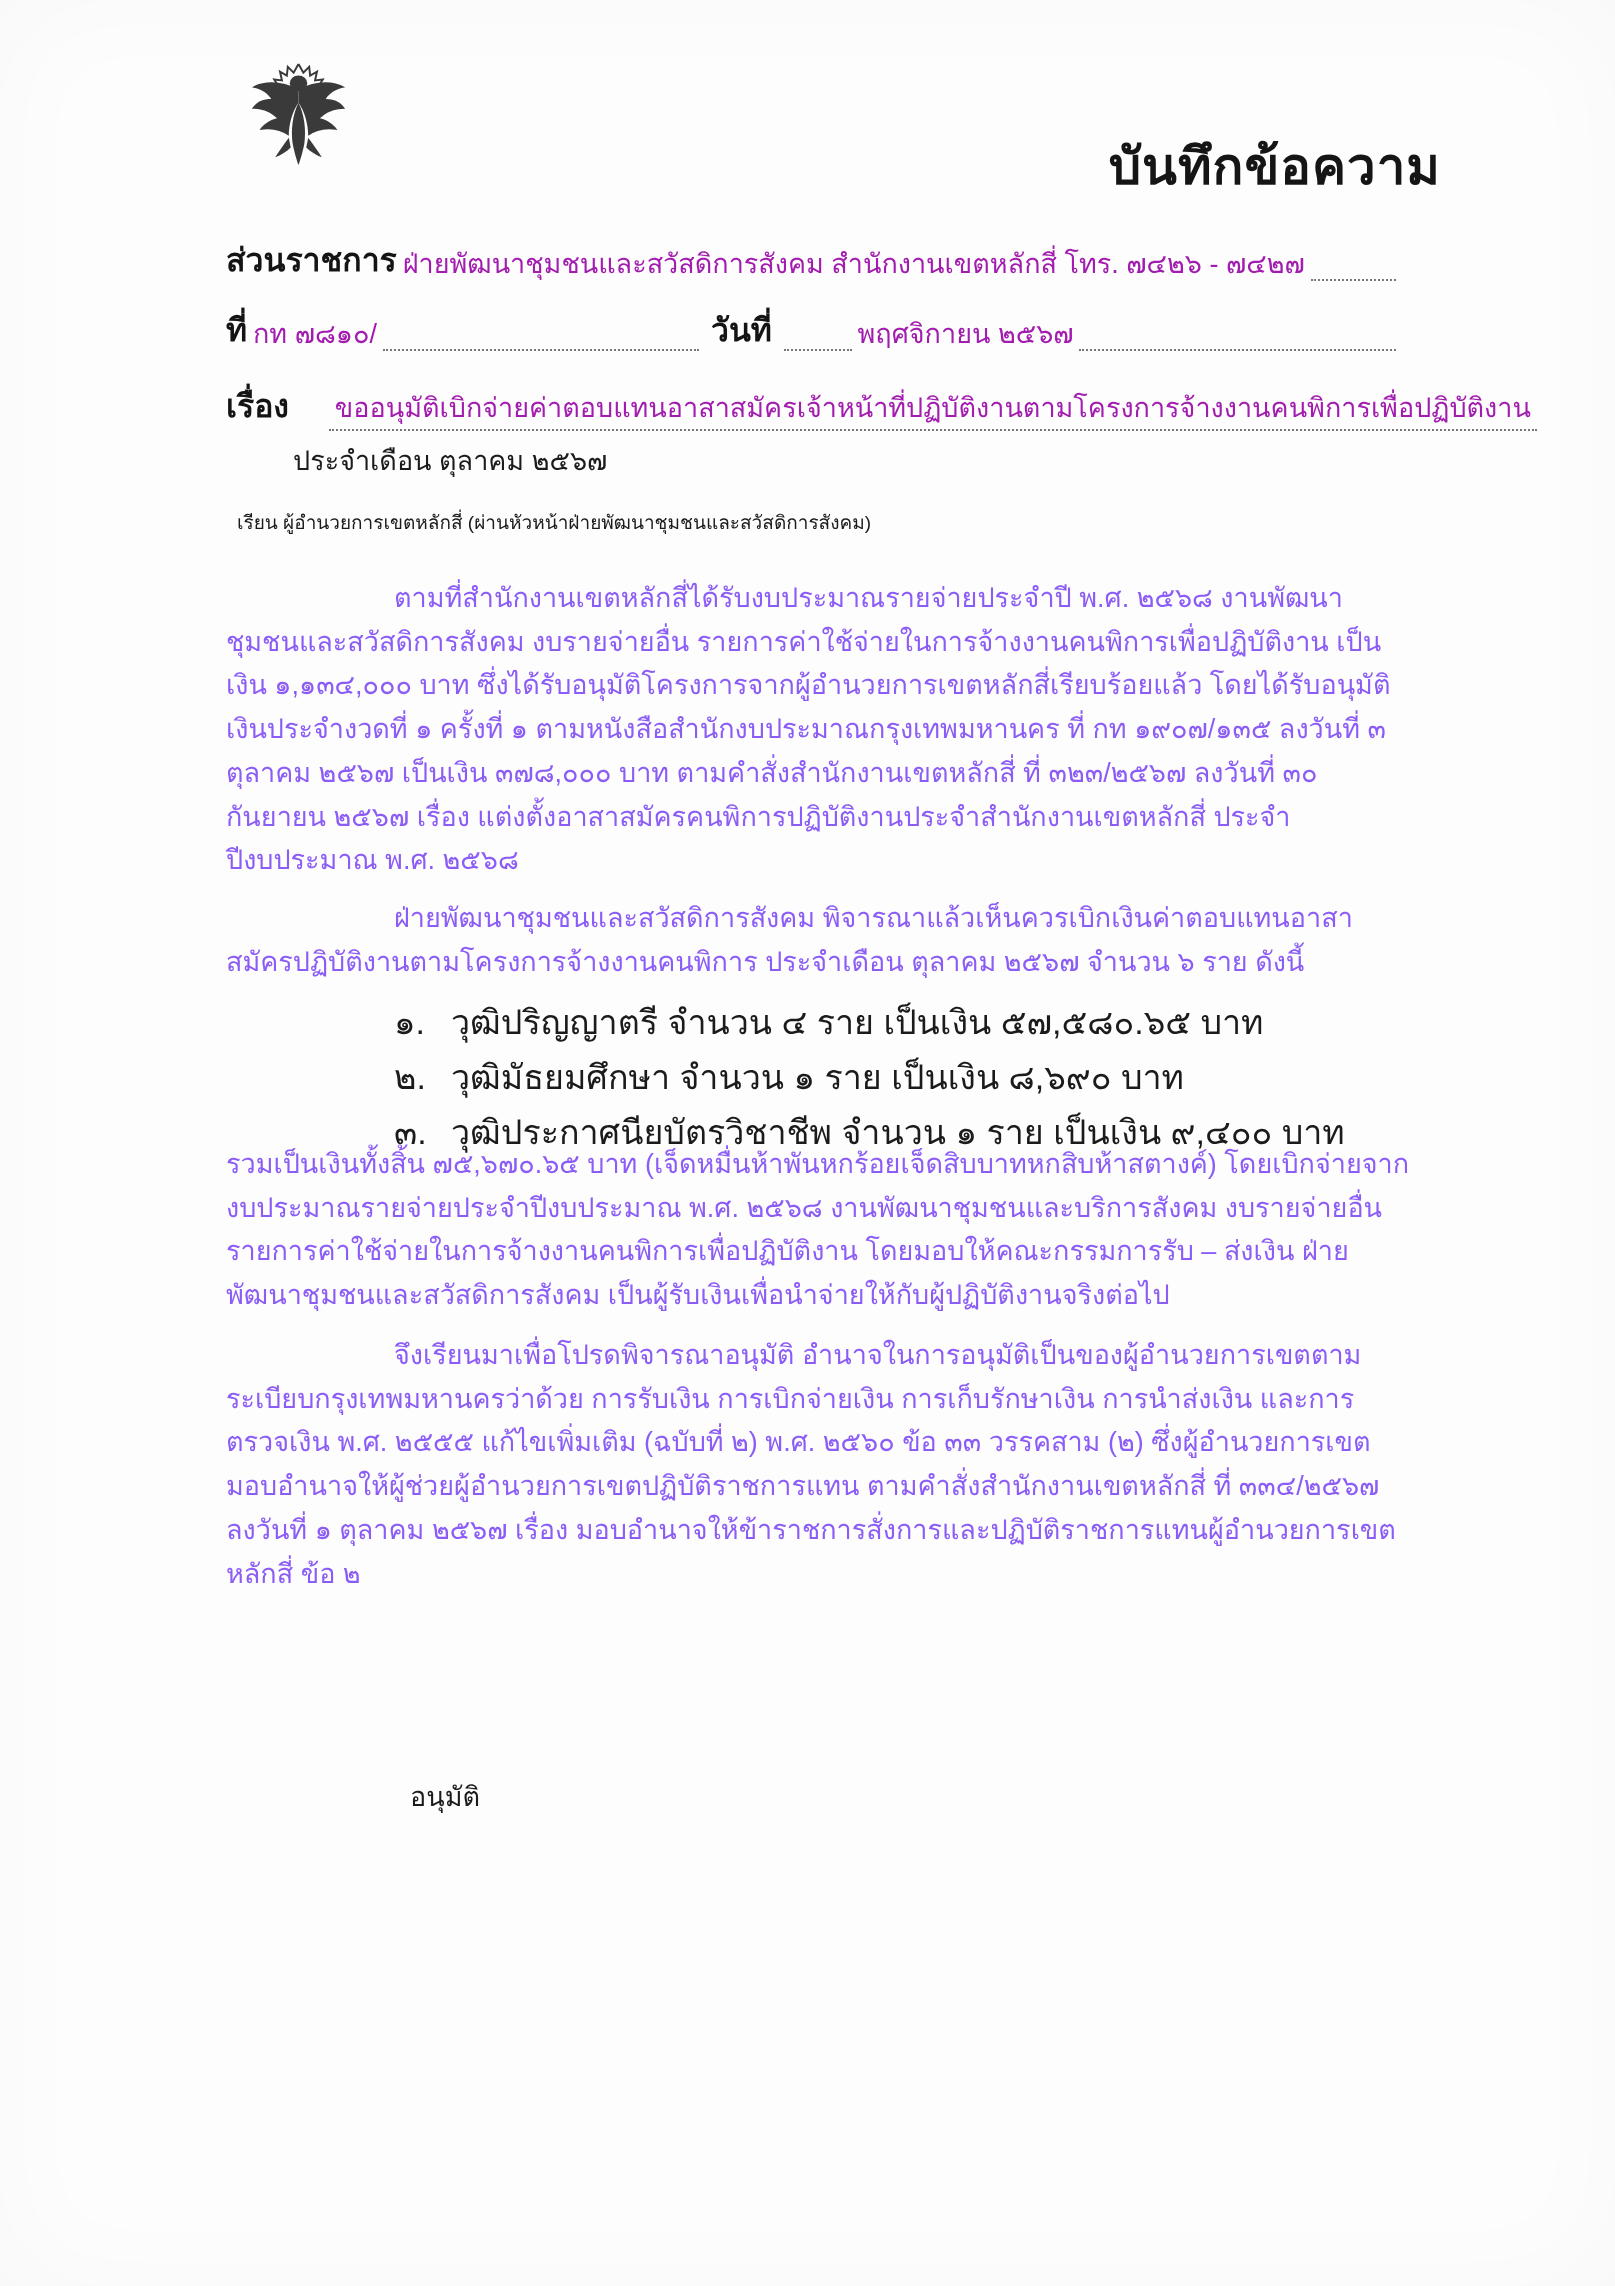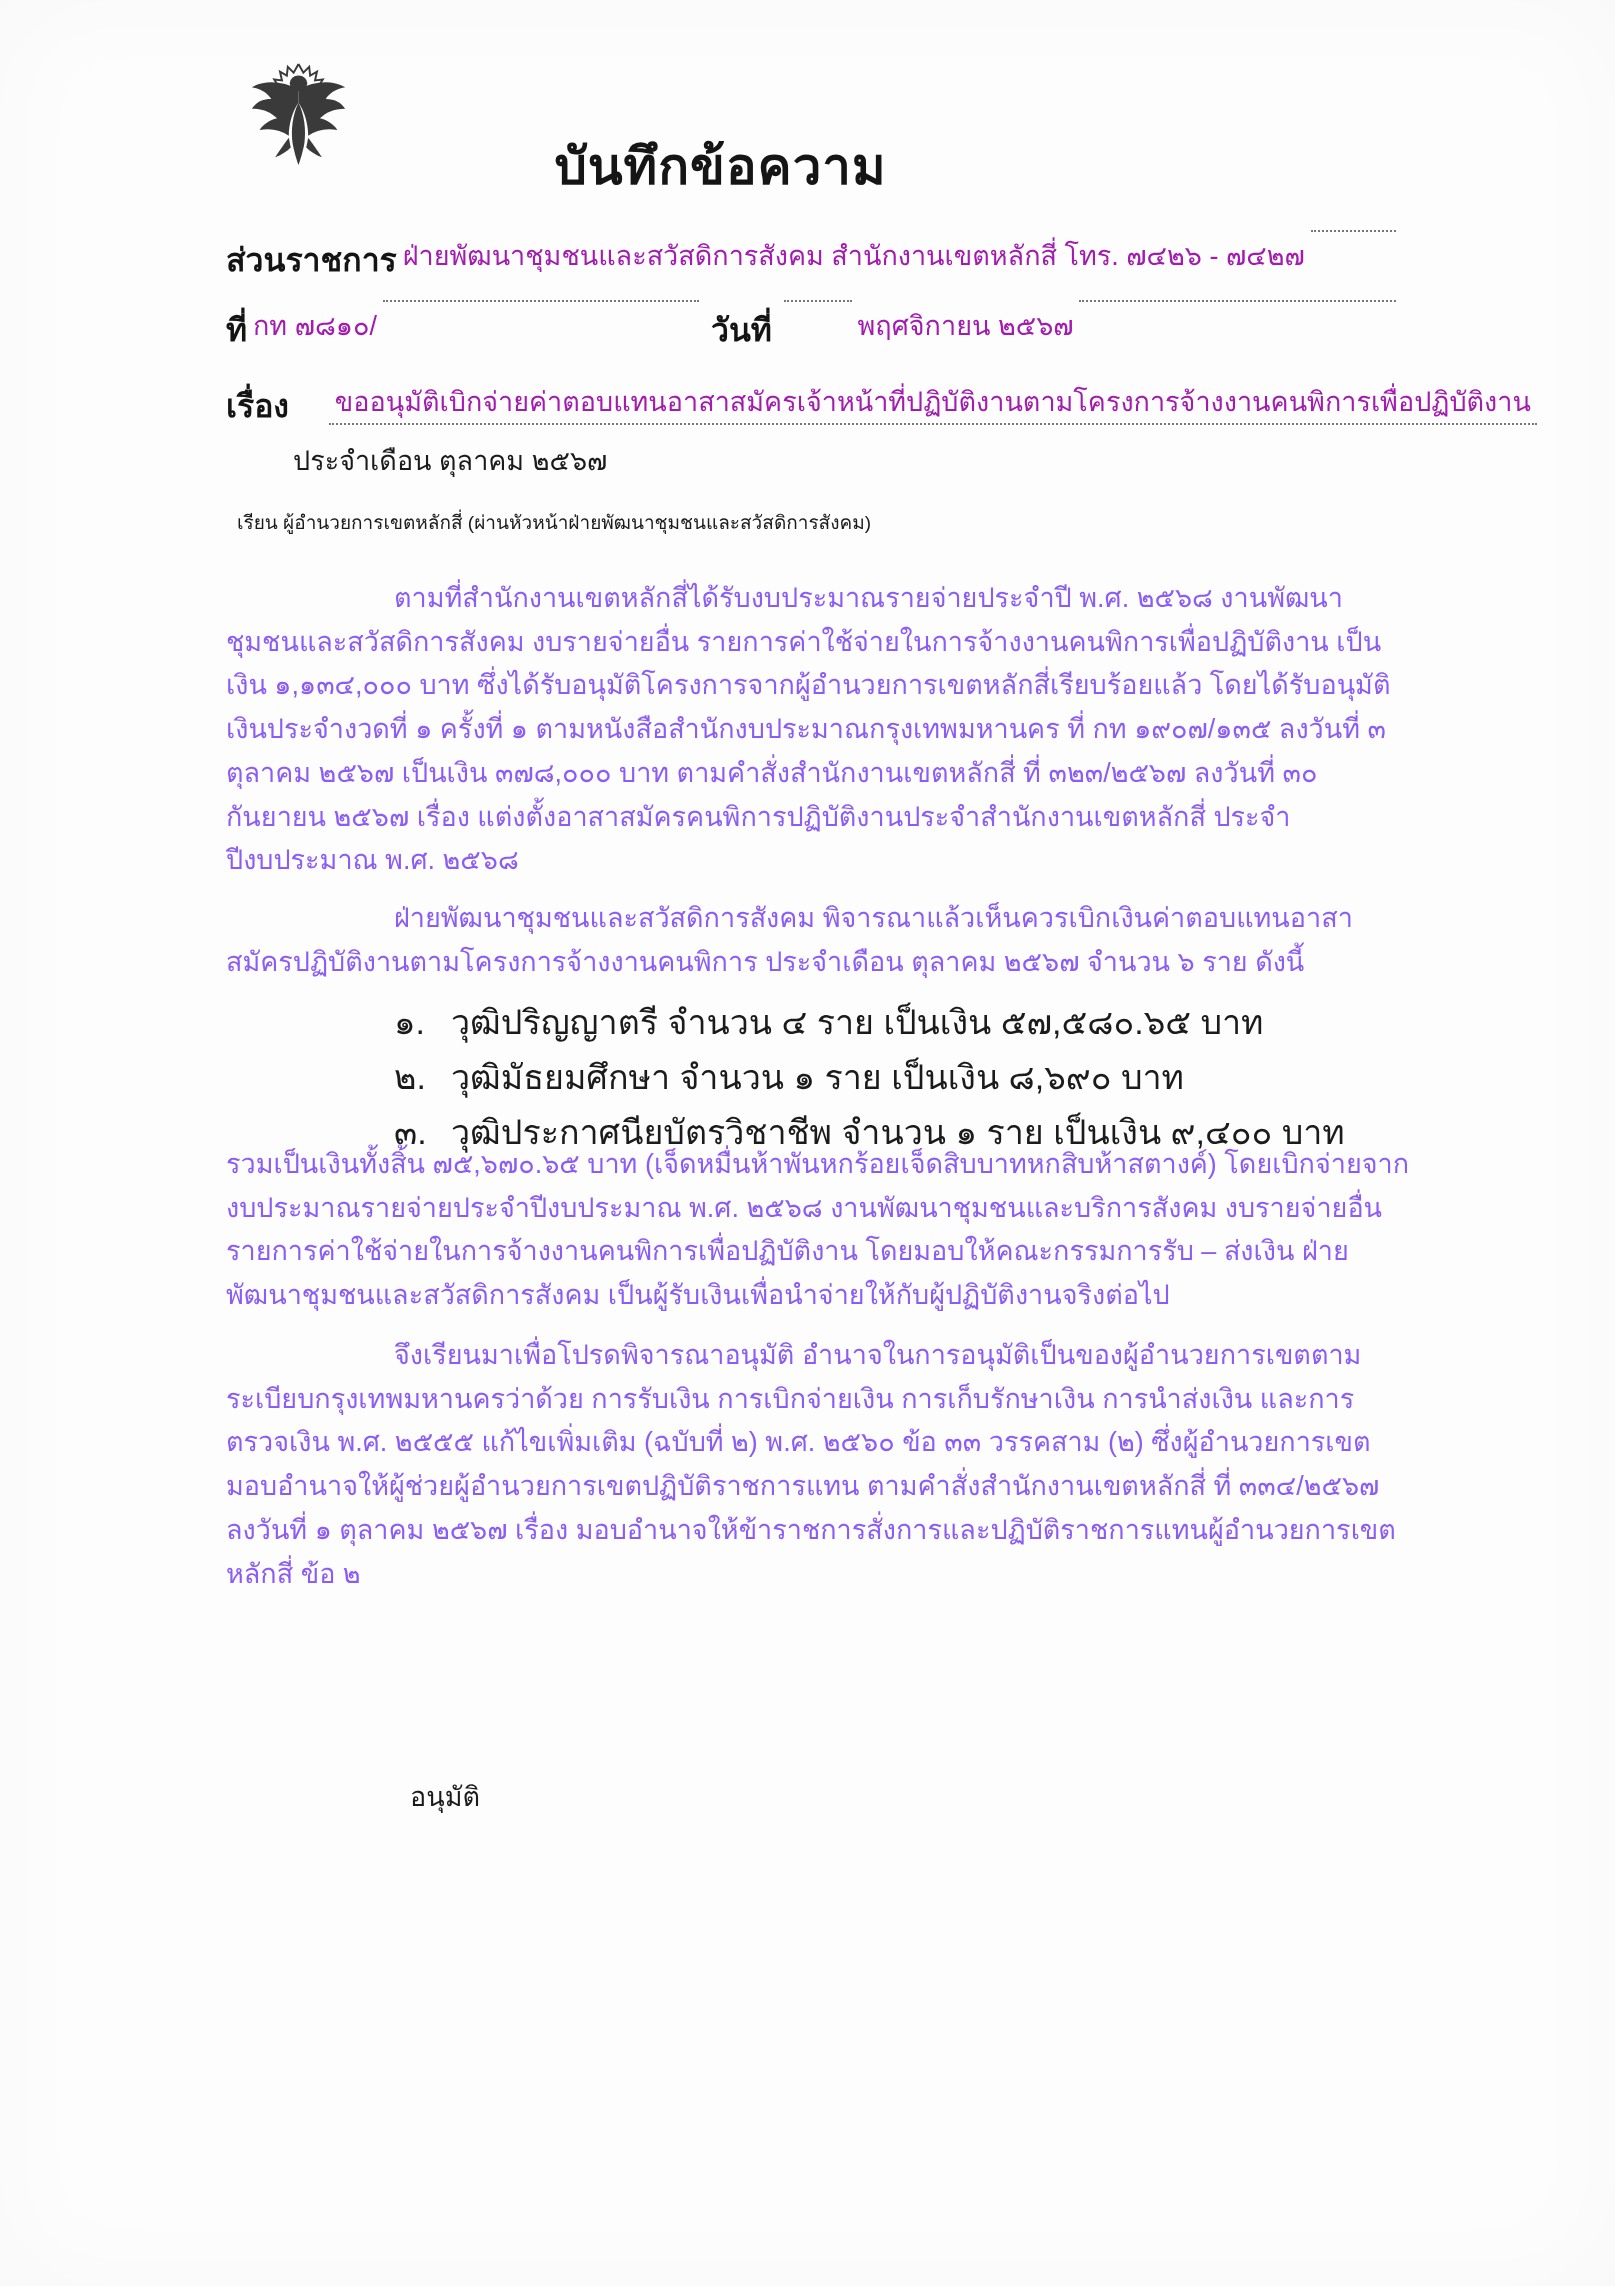--- a/index.html
+++ b/index.html
@@ -32,32 +32,32 @@
     width: 105px;
     height: 107px;
   }
   .garuda svg { display: block; }
 
   .doc-title {
     position: absolute;
     left: 0;
     top: 125px;
     width: 1441px;
-    text-align: center;
+    text-align: right;
     font-size: 51px;
     font-weight: 600;
     letter-spacing: 1px;
     color: #151515;
   }
 
   
   .field-row {
     position: absolute;
     display: flex;
-    align-items: flex-start;
+    align-items: flex-end;
   }
   .field-label {
     font-size: 32px;
     font-weight: 600;
     white-space: nowrap;
     color: #141414;
   }
   .field-value {
     font-size: 27px;
     color: #a21caf;

